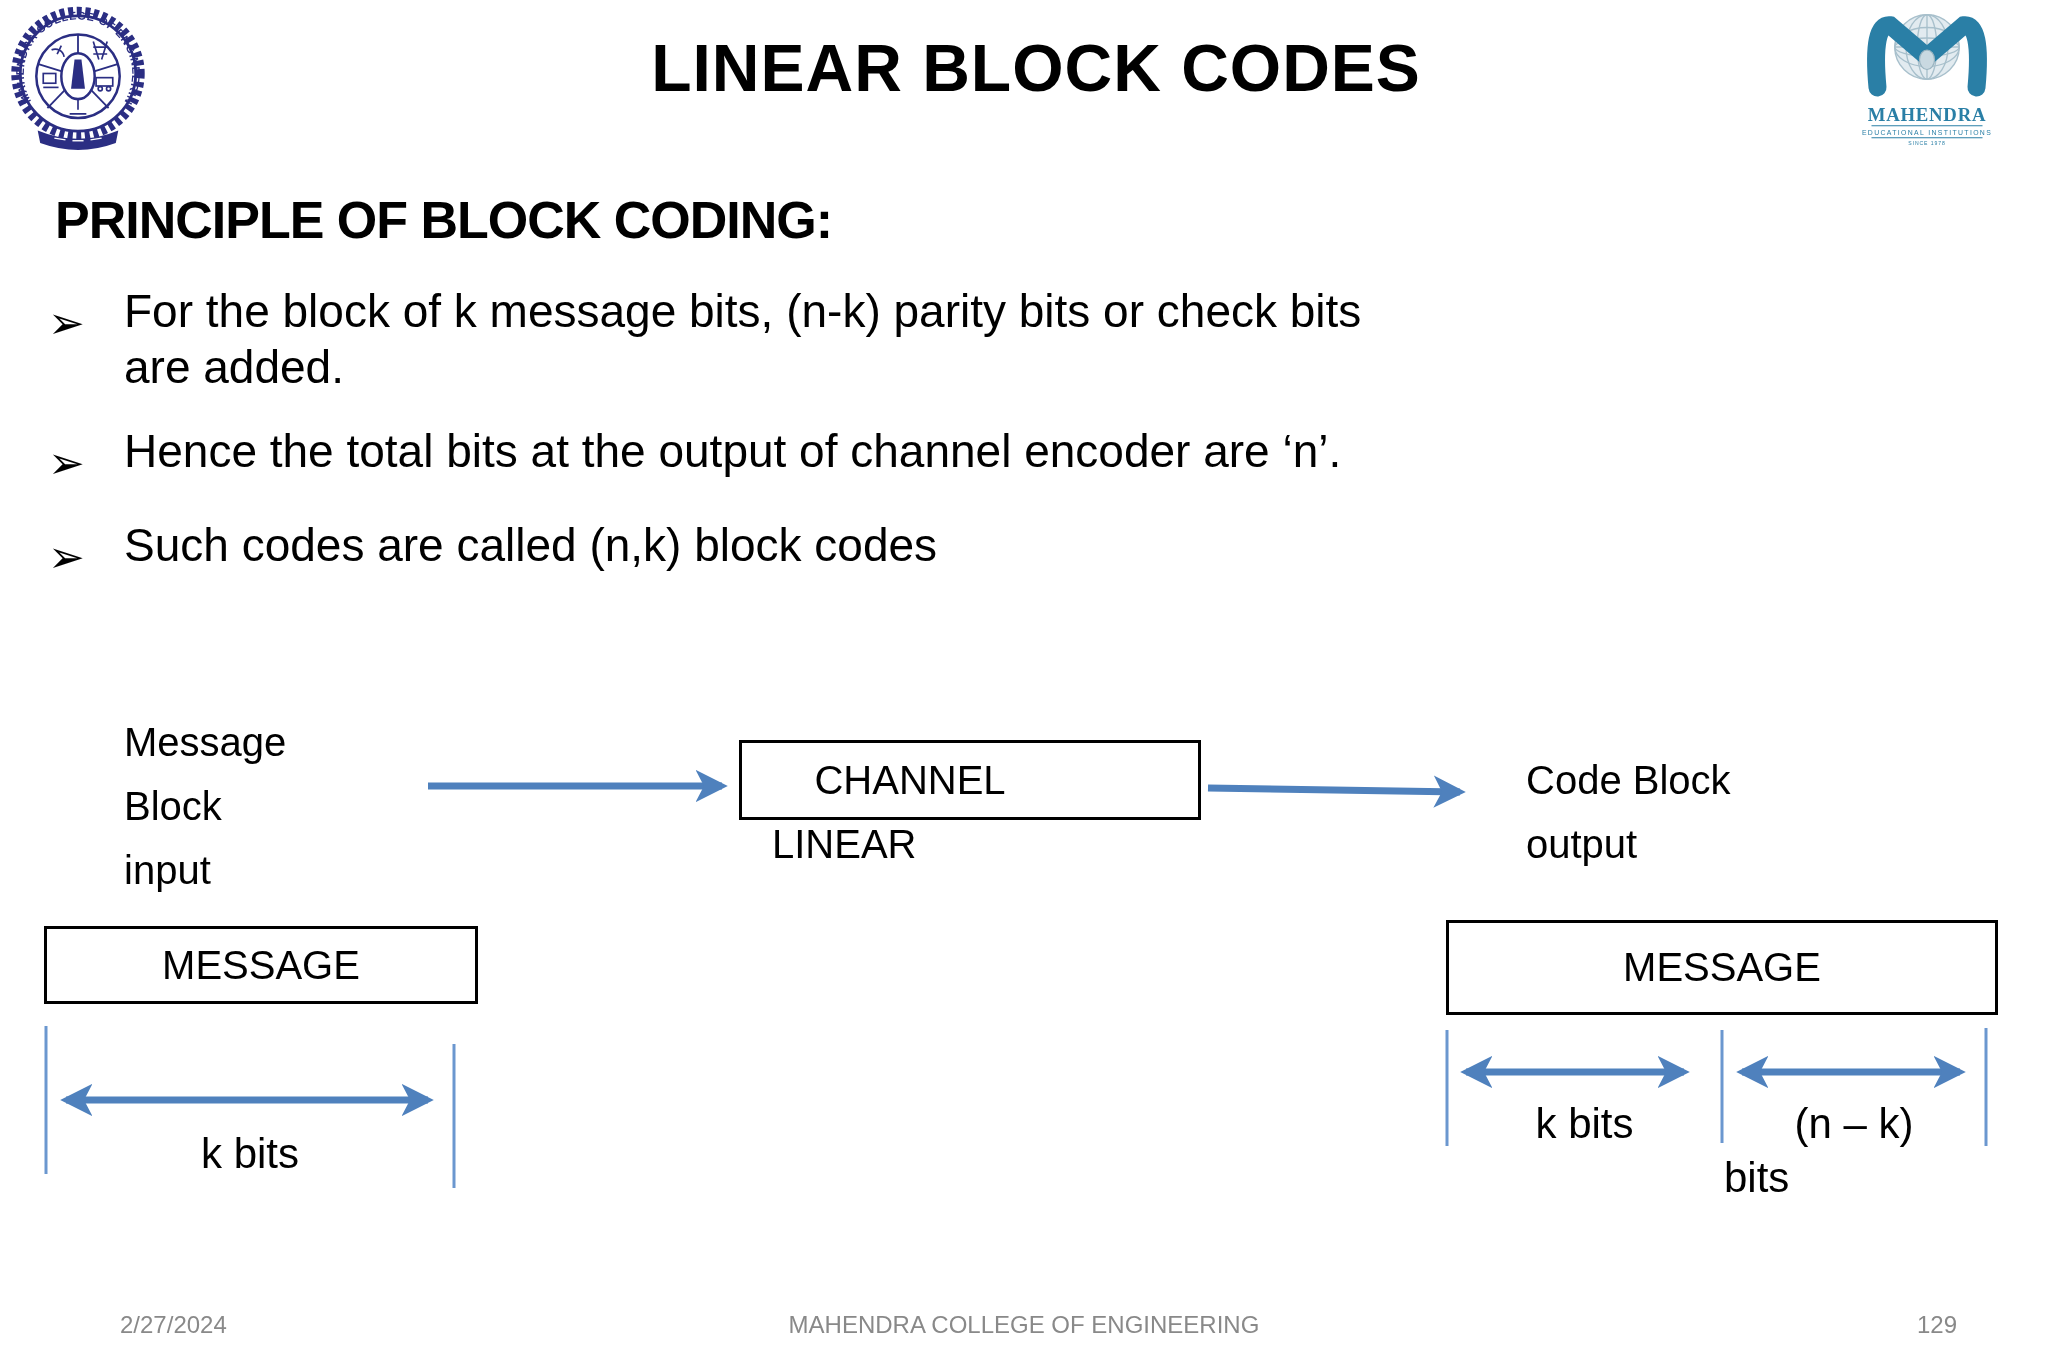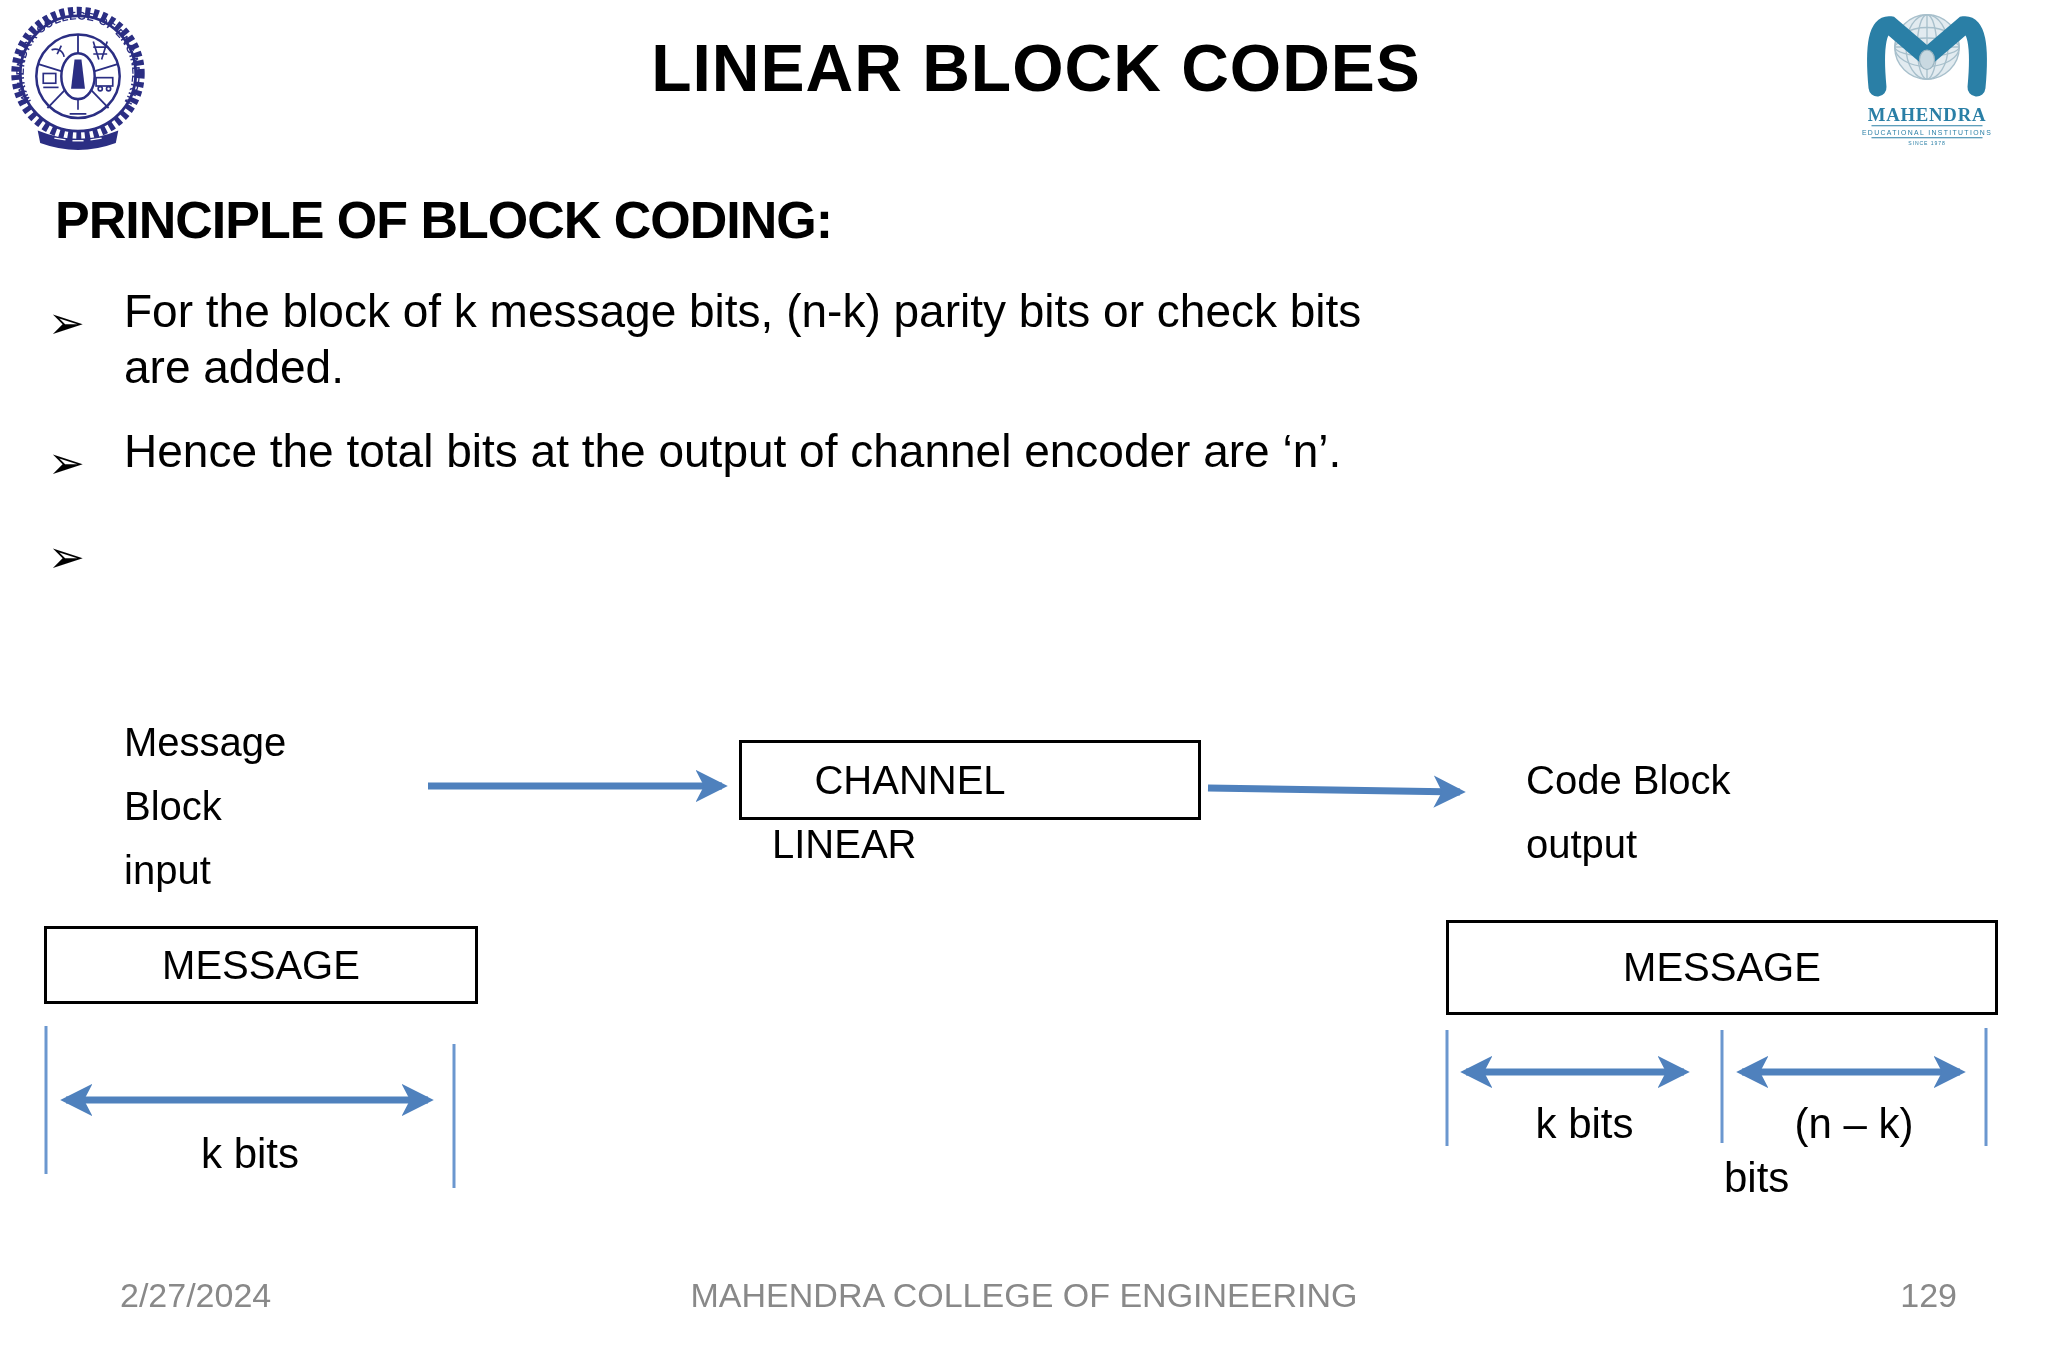--- a/index.html
+++ b/index.html
@@ -48,21 +48,21 @@
     font-size:40px; box-sizing:border-box;
   }
   .code-cell.second { border-left:3px solid #000; }
   .measure { position:absolute; text-align:center; font-size:42px; line-height:56px; }
   .kbits-left  { left:44px;   top:1126px; width:412px; }
   .kbits-right { left:1447px; top:1096px; width:275px; }
   .nk-label    { left:1722px; top:1096px; width:264px; }
   .bits-label  { position:absolute; left:1724px; top:1150px; font-size:42px; line-height:56px; }
 
   
-  .footer-item { position:absolute; top:1276px; font-size:34px; color:#898989; }
+  .footer-item { position:absolute; top:1311px; font-size:24px; color:#898989; }
   .footer-date { left:120px; }
   .footer-center { left:0; right:0; text-align:center; }
   .footer-page { right:91px; }
 
   
   .logo-left  { position:absolute; left:8px;  top:4px;  width:140px; height:164px; }
   .logo-right { position:absolute; left:1852px; top:2px; width:150px; height:168px; }
 </style>
 </head>
 <body>
@@ -134,20 +134,21 @@
       <span class="marker">➢</span>
       <div class="btext">For the block of k message bits, (n-k) parity bits or check bits
 are added.</div>
     </div>
     <div class="bullet bullet-2">
       <span class="marker">➢</span>
       <div class="btext">Hence the total bits at the output of channel encoder are ‘n’.</div>
     </div>
     <div class="bullet bullet-3">
       <span class="marker">➢</span>
+      <div class="btext">Such codes are called (n,k) block codes</div>
     </div>
   </div>
 
   <svg class="overlay" viewBox="0 0 2048 1365">
     <defs>
       <marker id="ah" viewBox="0 0 10 10" refX="8.2" refY="5" markerWidth="4.6" markerHeight="4.6" orient="auto-start-reverse">
         <path d="M0 0 L10 5 L0 10 L2.6 5 Z" fill="#4f81bd"></path>
       </marker>
     </defs>
     <g stroke="#4f81bd" stroke-width="7">

